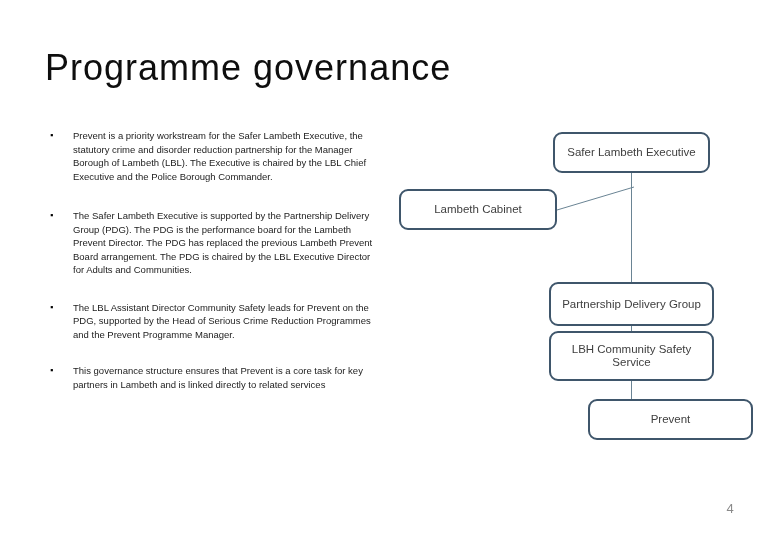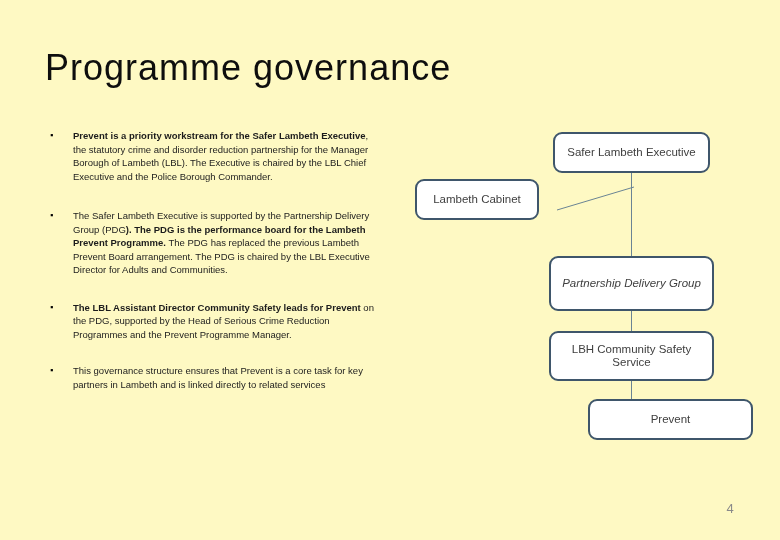--- a/index.html
+++ b/index.html
@@ -8,21 +8,21 @@
     --box-text:#404040;
     --title-color:#0e0e0e;
     --body-text:#1c1c1c;
     --page-number-color:#8a8a8a;
   }
   *{margin:0;padding:0;box-sizing:border-box;}
   html,body{background:#e9e9e9;}
   .slide{
     position:relative;
     width:780px;height:540px;
-    background:#fef9c3;
+    background:#ffffff;
     overflow:hidden;
     font-family:"Liberation Sans",sans-serif;
   }
   .title{
     position:absolute;left:45px;top:47px;
     font-size:36px;font-weight:400;letter-spacing:1px;
     color:var(--title-color);
     white-space:nowrap;
   }
   .bullets{
@@ -31,36 +31,36 @@
   }
   .bullet{display:flex;}
   .bullet:nth-child(1){margin-bottom:26px;}
   .bullet:nth-child(2){margin-bottom:24px;}
   .bullet:nth-child(3){margin-bottom:23px;}
   .marker{
     width:23px;flex:0 0 23px;
     font-size:9px;line-height:13.5px;color:#000;
   }
   .btext{flex:1 1 auto;}
-  .btext b{font-weight:bold;text-align:center;}
+  .btext b{font-weight:normal;text-align:center;}
   .connectors{position:absolute;left:0;top:0;}
   .node{
     position:absolute;
     background:#ffffff;
     border:2px solid var(--box-border);
     border-radius:9px;
     display:flex;align-items:center;justify-content:center;
     text-align:center;
     font-size:11.5px;line-height:13px;color:var(--box-text);
     white-space:pre-line;
     padding:2px 3px;
   }
   #node-sle{left:553px;top:132px;width:157px;height:41px;}
-  #node-cabinet{left:399px;top:179px;width:124px;height:41px;margin-left:16px;}
-  #node-pdg{left:549px;top:256px;width:165px;height:55px;font-style:italic;}
+  #node-cabinet{left:399px;top:189px;width:158px;height:41px;}
+  #node-pdg{left:549px;top:282px;width:165px;height:44px;}
   #node-lbh{left:549px;top:331px;width:165px;height:50px;}
   #node-prevent{left:549px;top:399px;width:165px;height:41px;margin-left:39px;}
   .pagenum{
     position:absolute;left:720px;top:501px;width:20px;
     text-align:center;
     font-size:13px;color:var(--page-number-color);
   }
 </style>
 </head>
 <body>
@@ -71,21 +71,21 @@
 
   <div class="bullets">
 
     <div class="bullet">
       <span class="marker">▪</span>
       <p class="btext"><b>Prevent is a priority workstream for the Safer Lambeth Executive</b><span>, the statutory crime and disorder reduction partnership for the Manager Borough of Lambeth (LBL).  The Executive is chaired by the LBL Chief Executive and the Police Borough Commander.</span></p>
     </div>
 
     <div class="bullet">
       <span class="marker">▪</span>
-      <p class="btext"><span>The Safer Lambeth Executive is supported by the Partnership Delivery Group (PDG</span><b>).  The PDG is the performance board for the Lambeth Prevent Programme.</b><span>  The PDG has replaced the previous Lambeth Prevent Board arrangement.  The PDG is chaired by the LBL Executive Director for Adults and Communities.</span></p>
+      <p class="btext"><span>The Safer Lambeth Executive is supported by the Partnership Delivery Group (PDG</span><b>).  The PDG is the performance board for the Lambeth Prevent Director.</b><span>  The PDG has replaced the previous Lambeth Prevent Board arrangement.  The PDG is chaired by the LBL Executive Director for Adults and Communities.</span></p>
     </div>
 
     <div class="bullet">
       <span class="marker">▪</span>
       <p class="btext"><b>The LBL Assistant Director Community Safety leads for Prevent</b><span> on the PDG, supported by the Head of Serious Crime Reduction Programmes and the Prevent Programme Manager.</span></p>
     </div>
 
     <div class="bullet">
       <span class="marker">▪</span>
       <p class="btext"><span>This governance structure ensures that Prevent is a core task for key partners in Lambeth and is linked directly to related services</span></p>

